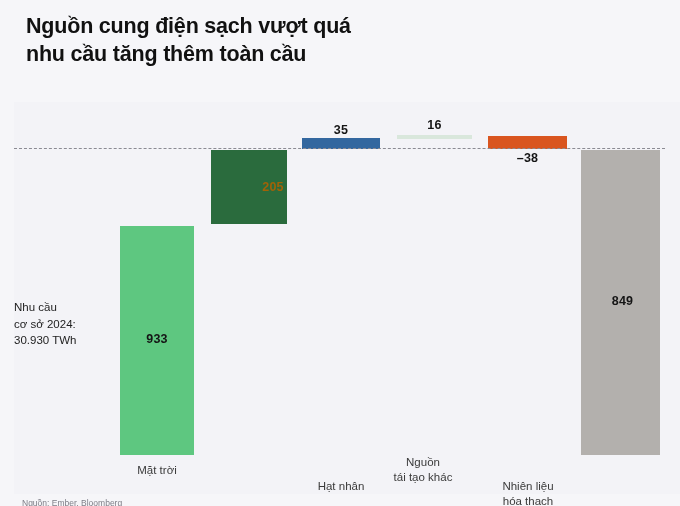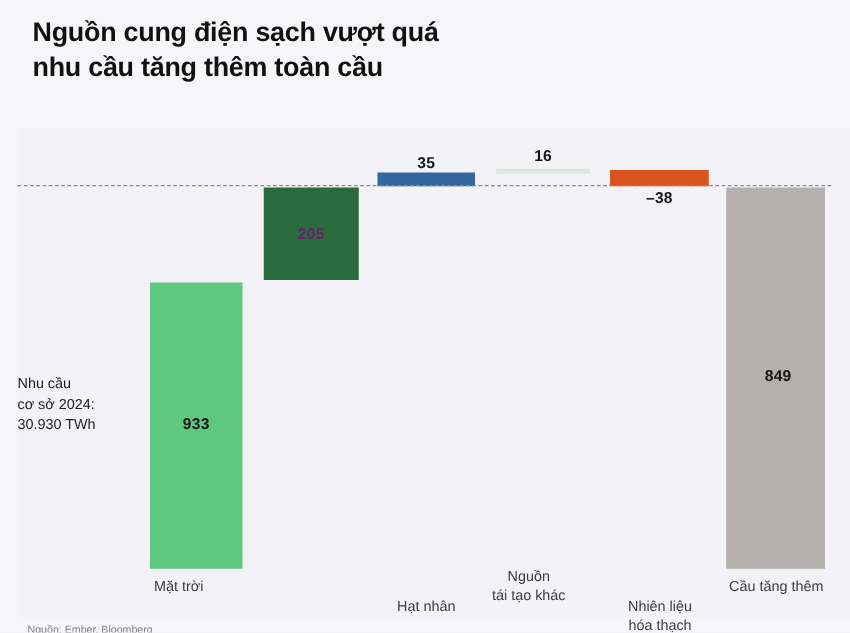--- a/index.html
+++ b/index.html
@@ -52,21 +52,21 @@
 
   .bar-value{
     position:absolute;
     font-size:12.5px;
     font-weight:bold;
     text-align:center;
     letter-spacing:0.2px;
     white-space:nowrap;
   }
   .val-inside-dark{ color:#151515; }
-  .val-inside-light{ color:#701a75; }
+  .val-inside-light{ color:#a16207;margin-left:24px; }
   .val-outside{ color:#151515; }
 
   .xlabel{
     position:absolute;
     font-size:11.5px;
     color:#3b3b3b;
     text-align:center;
     line-height:1.3;
     white-space:pre-line;
   }
@@ -111,27 +111,26 @@
     <div class="bar-value val-outside" style="left:383px; top:16px; width:75px;">16</div>
 
     <div class="bar" style="left:474px; top:34px; width:79px; height:13px; background:#d9551f;"></div>
     <div class="bar-value val-outside" style="left:474px; top:49px; width:79px;">–38</div>
 
     <div class="bar" style="left:567px; top:48px; width:79px; height:305px; background:#b3b0ad;"></div>
     <div class="bar-value val-inside-dark" style="left:567px; top:192px; width:83px;">849</div>
 
     <div class="baseline"></div>
 
-    <div class="xlabel" style="left:82px; top:361px; width:94px;">Mặt trời</div>
+    <div class="xlabel" style="left:96px; top:361px; width:94px;">Mặt trời</div>
     <div class="xlabel" style="left:280px; top:361px; width:94px;margin-top:16px;">Hạt nhân</div>
     <div class="xlabel" style="left:362px; top:353px; width:94px;">Nguồn
 tái tạo khác</div>
     <div class="xlabel" style="left:467px; top:353px; width:94px;margin-top:24px;">Nhiên liệu
 hóa thạch</div>
-    <div class="xlabel" style="left:559px; top:361px; width:96px;">Cầu tăng thêm</div>
 
   </div>
 </div>
 
 <div class="annotation">Nhu cầu
 cơ sở 2024:
 30.930 TWh</div>
 
 <div class="source">Nguồn: Ember, Bloomberg</div>
 

